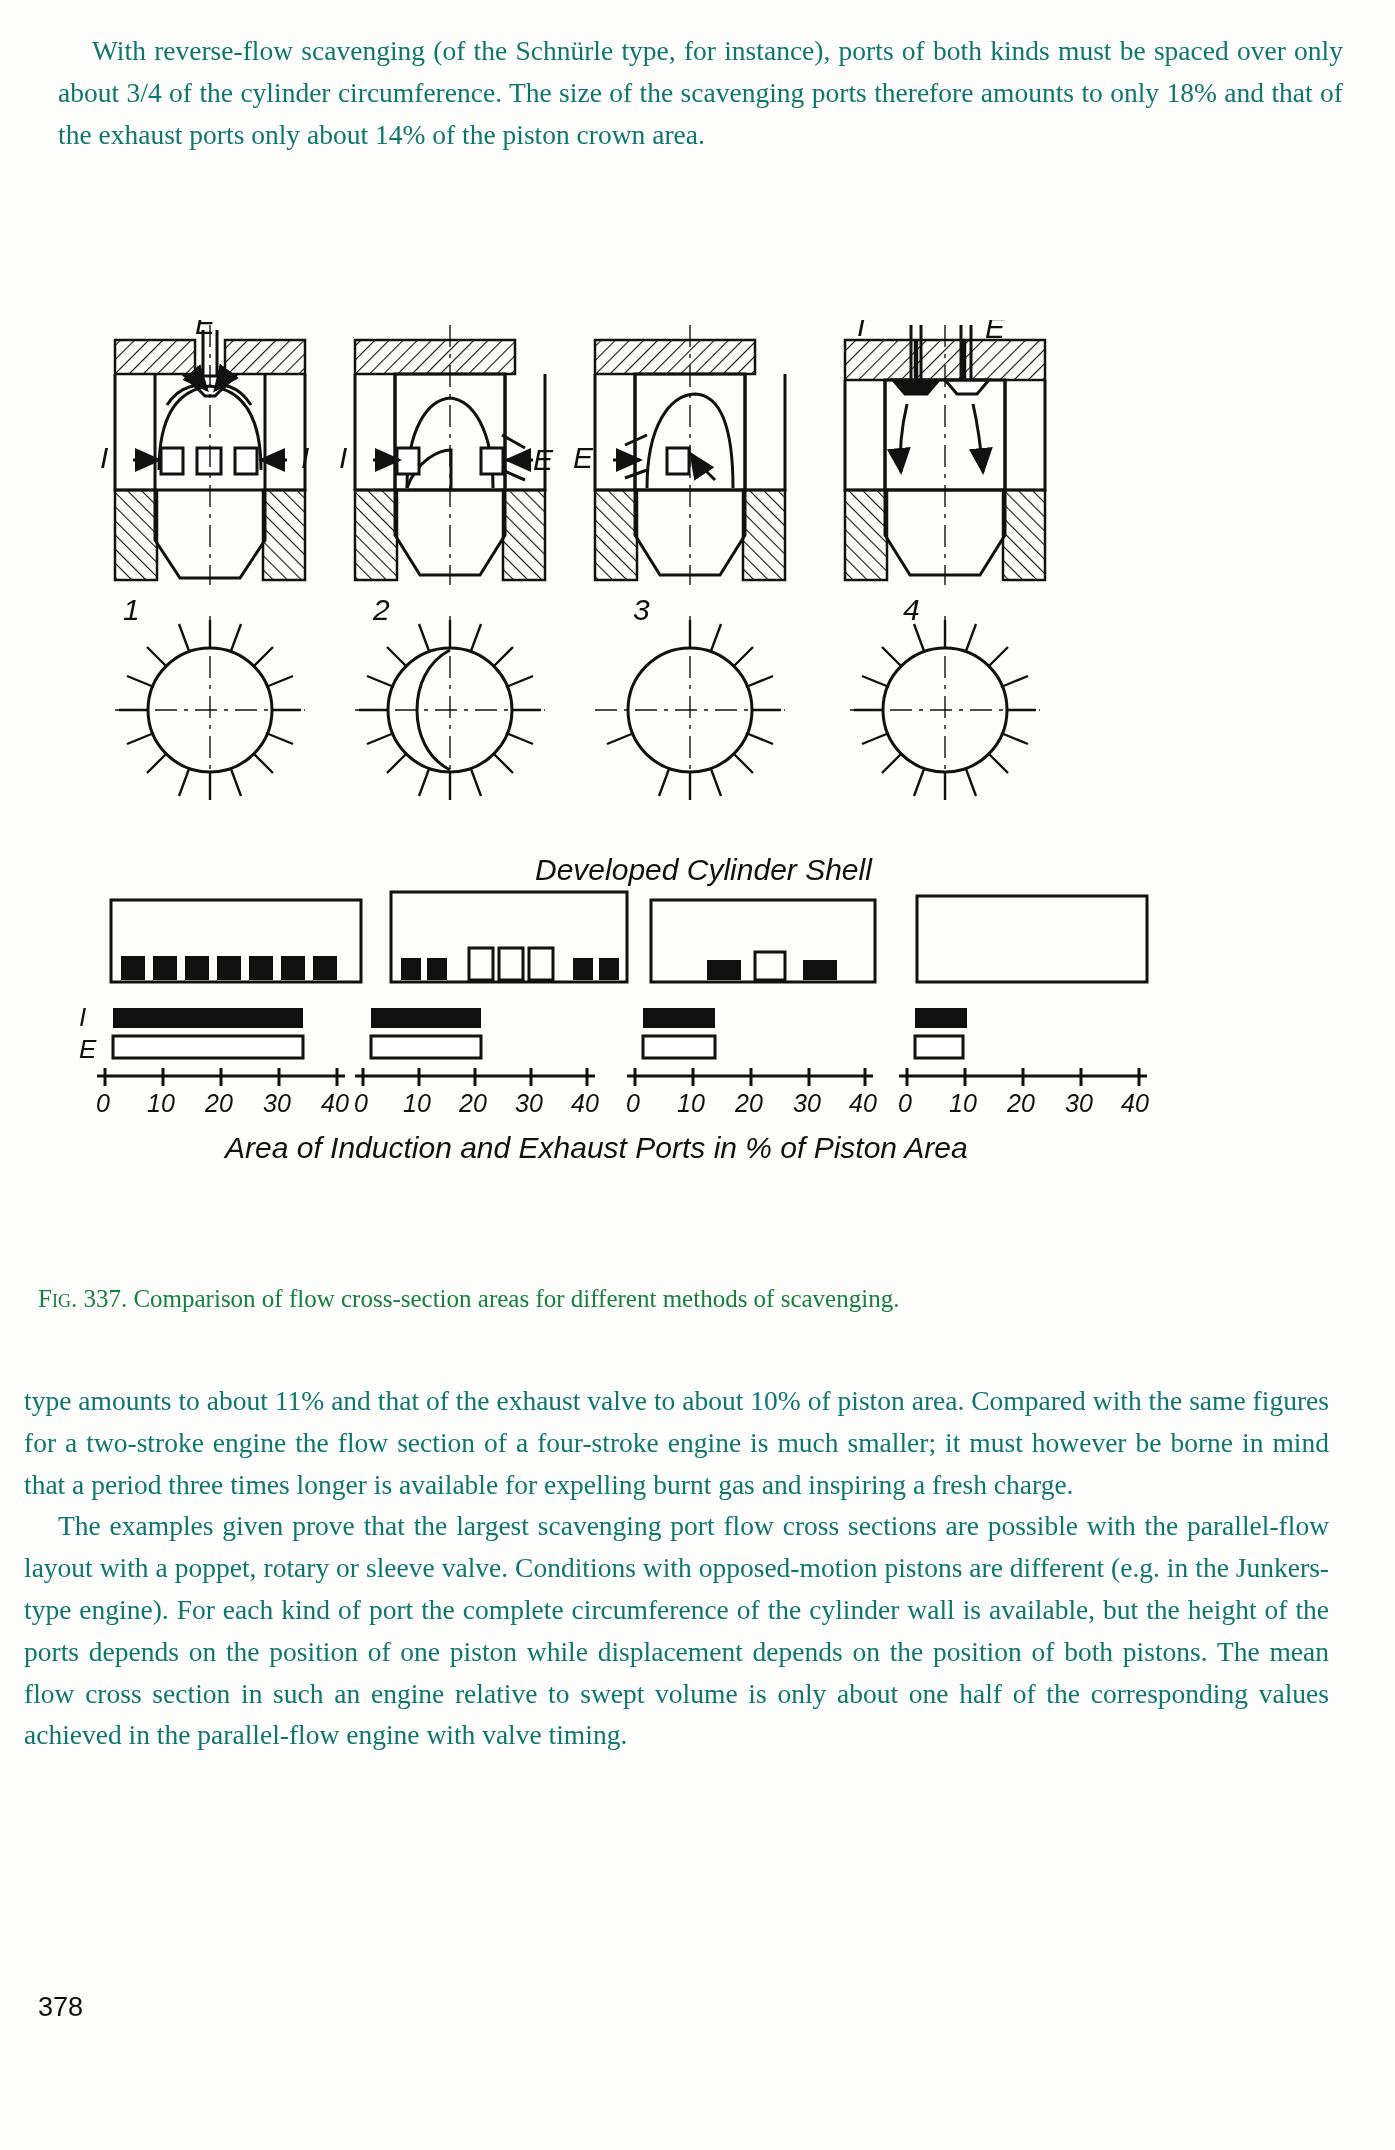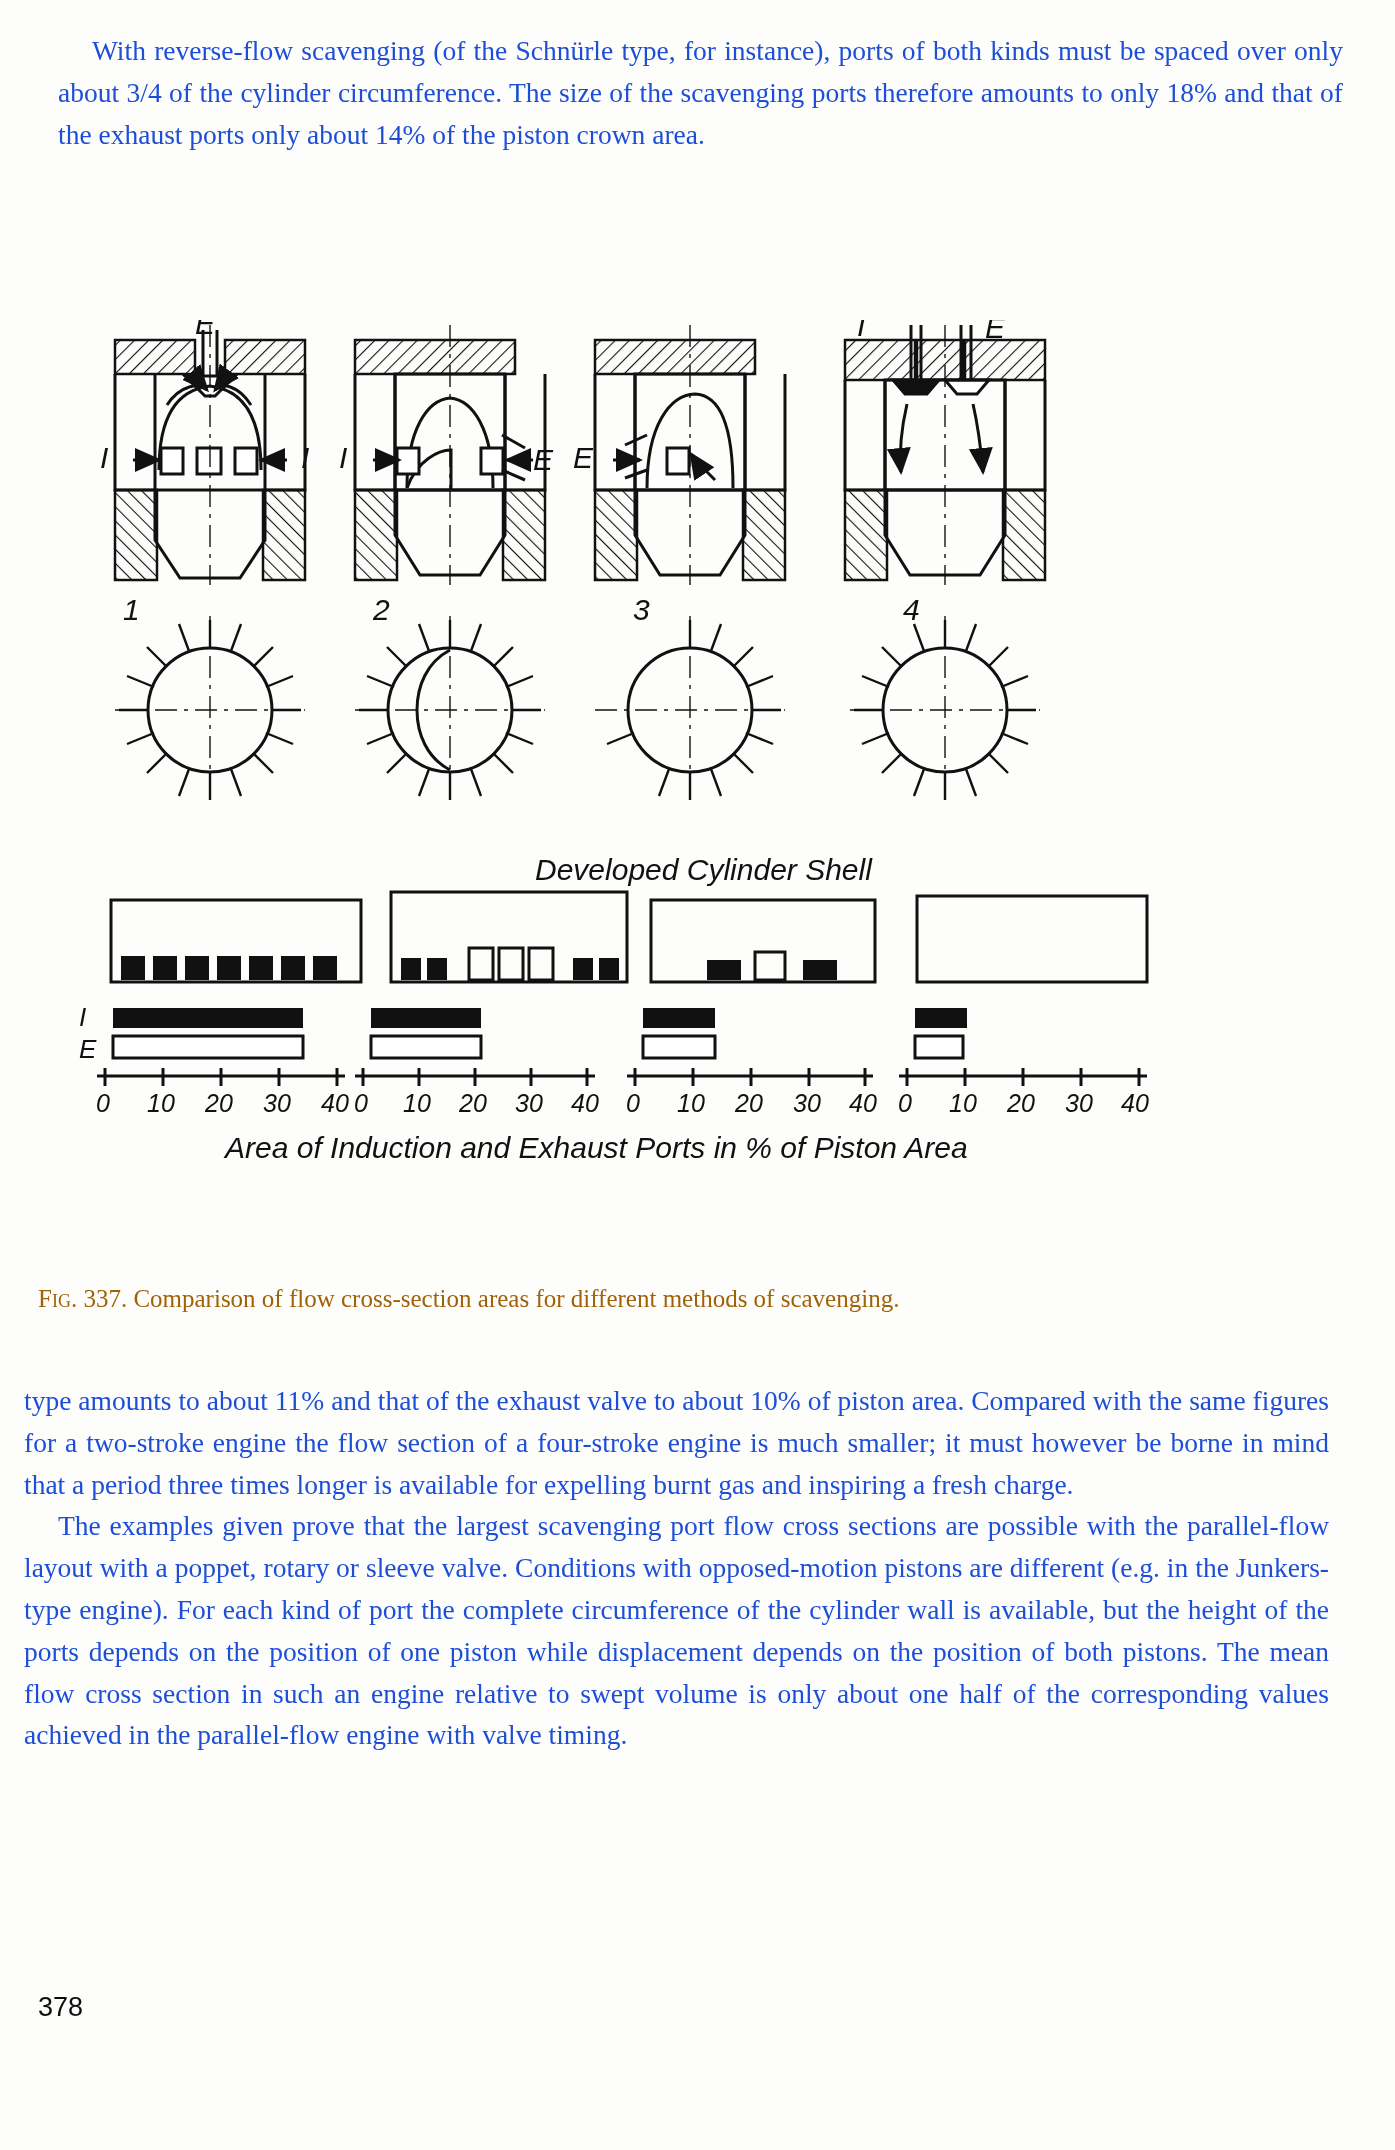--- a/index.html
+++ b/index.html
@@ -21,21 +21,21 @@
     width: 1395px;
     height: 2150px;
     background: #fdfdfb;
   }
   .text-block {
     position: absolute;
     font-family: "Liberation Serif", serif;
     font-size: 27.5px;
     line-height: 1.52;
     text-align: justify;
-    color: #1d4ed8;
+    color: #0f766e;
   }
   .text-block p {
     margin: 0;
     text-indent: 34px;
   }
   .text-block p.noindent {
     text-indent: 0;
   }
   #top-text {
     left: 58px;
@@ -47,21 +47,21 @@
     top: 1380px;
     width: 1305px;
   }
   .caption {
     position: absolute;
     left: 38px;
     top: 1285px;
     width: 1320px;
     font-family: "Liberation Serif", serif;
     font-size: 25px;
-    color: #a16207;
+    color: #15803d;
     text-align: left;
   }
   .caption .figlabel {
     font-variant: small-caps;
   }
   .page-number {
     position: absolute;
     left: 38px;
     top: 1992px;
     font-family: Liberation Sans, sans-serif;

